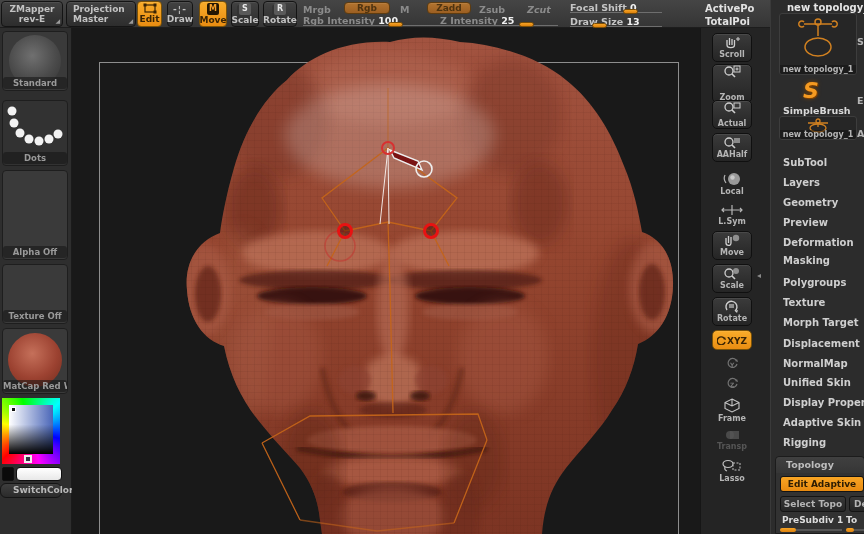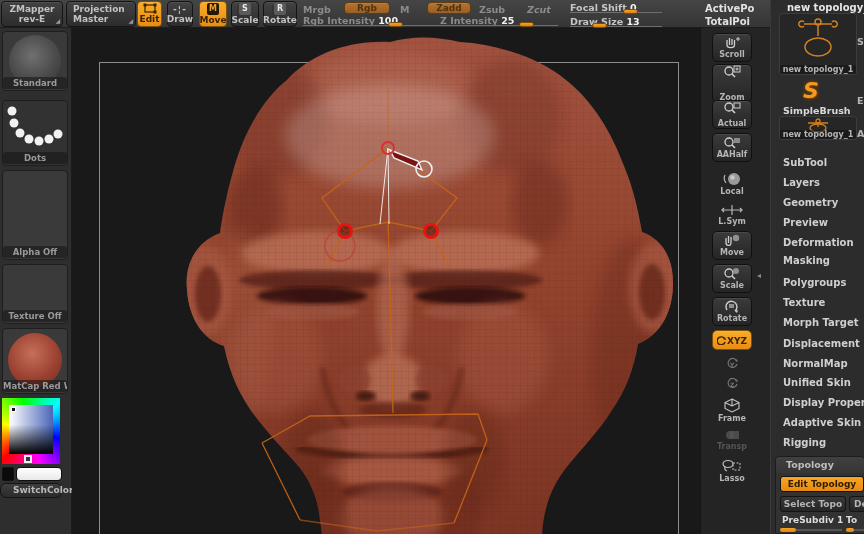--- a/index.html
+++ b/index.html
@@ -544,21 +544,21 @@
     <div class="rp-menu-item" style="top:377px;">Unified Skin</div>
     <div class="rp-menu-item" style="top:397px;">Display Properti</div>
     <div class="rp-menu-item" style="top:417px;">Adaptive Skin</div>
     <div class="rp-menu-item" style="top:437px;">Rigging</div>
 
     <div id="topology-section">
       <div id="topology-header">
         <span>Topology</span>
       </div>
       <div class="rp-btn on" style="left:4px;top:19px;width:84px;height:16px;line-height:15px;">
-        <span>Edit Topology</span>
+        <span>Edit Adaptive</span>
       </div>
       <div class="rp-btn" style="left:4px;top:39px;width:66px;height:16px;line-height:15px;">
         <span>Select Topo</span>
       </div>
       <div class="rp-btn" style="left:73px;top:39px;width:20px;height:16px;line-height:15px;text-align:left;padding-left:4px;">
         <span>De</span>
       </div>
       <span class="rp-slider-label" style="left:6px;top:58px;">PreSubdiv 1</span>
       <span class="rp-slider-label" style="left:70px;top:58px;">To</span>
       <div class="rp-track" style="left:4px;top:72px;width:62px;"></div>

